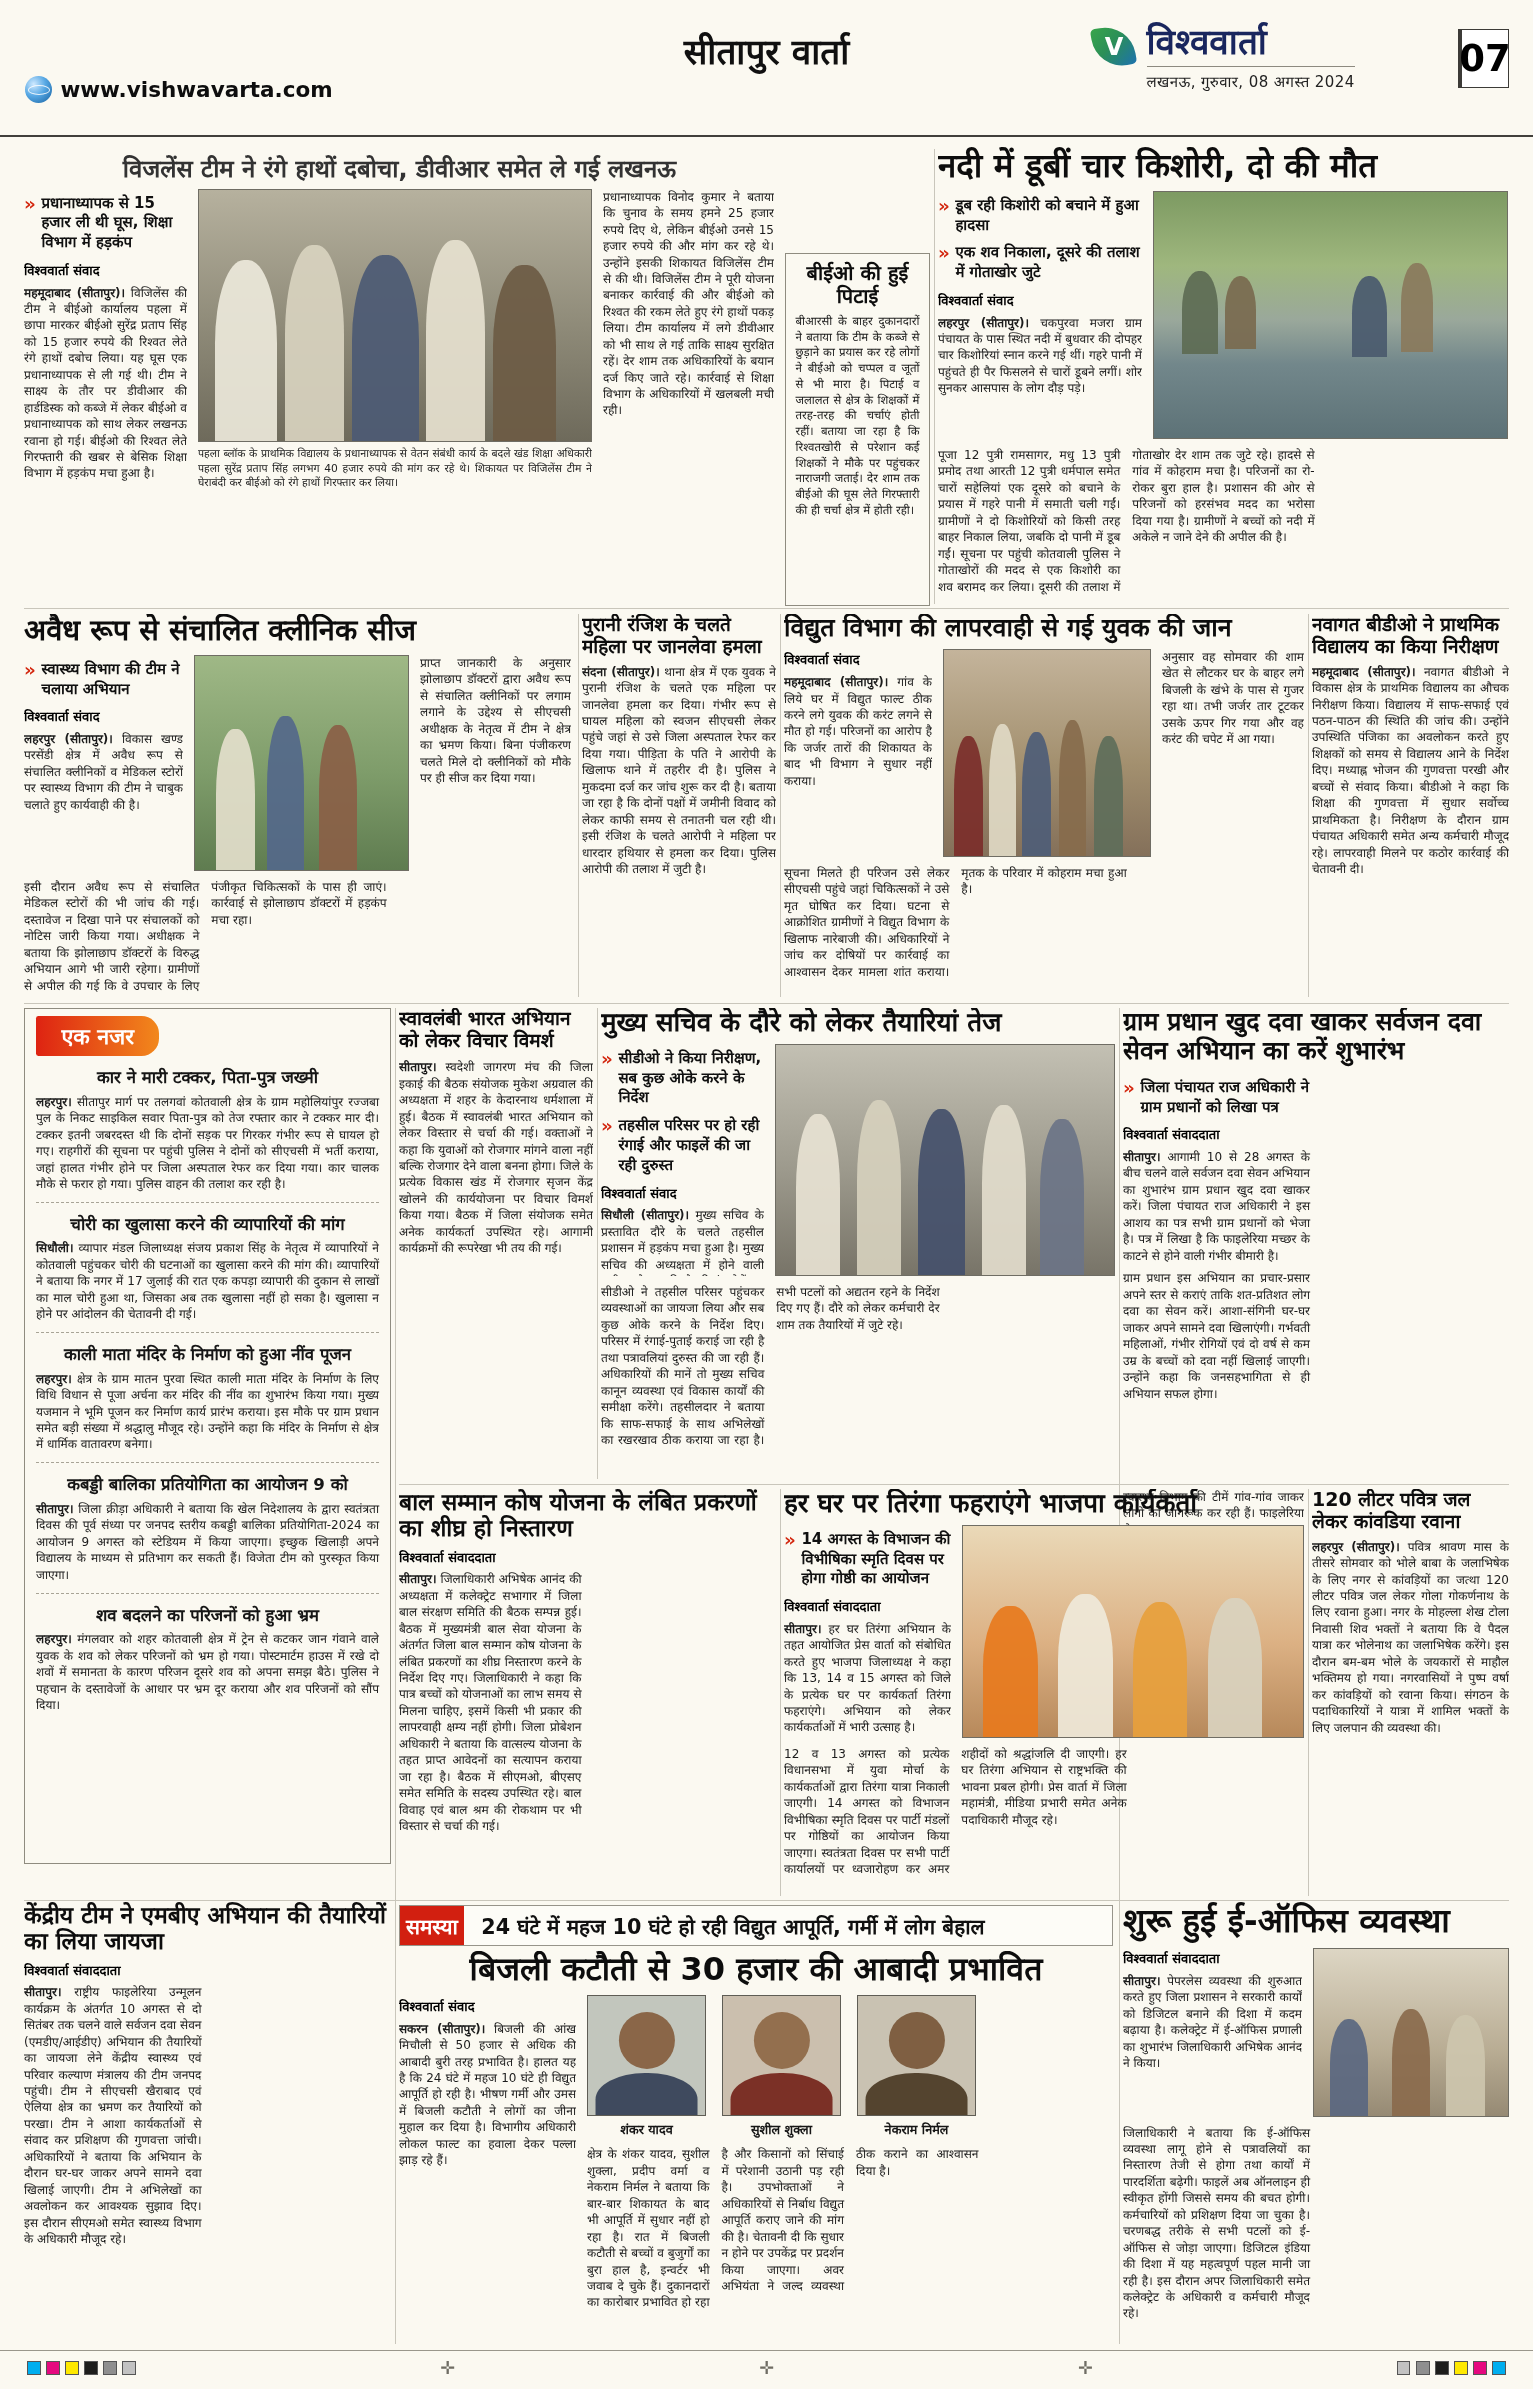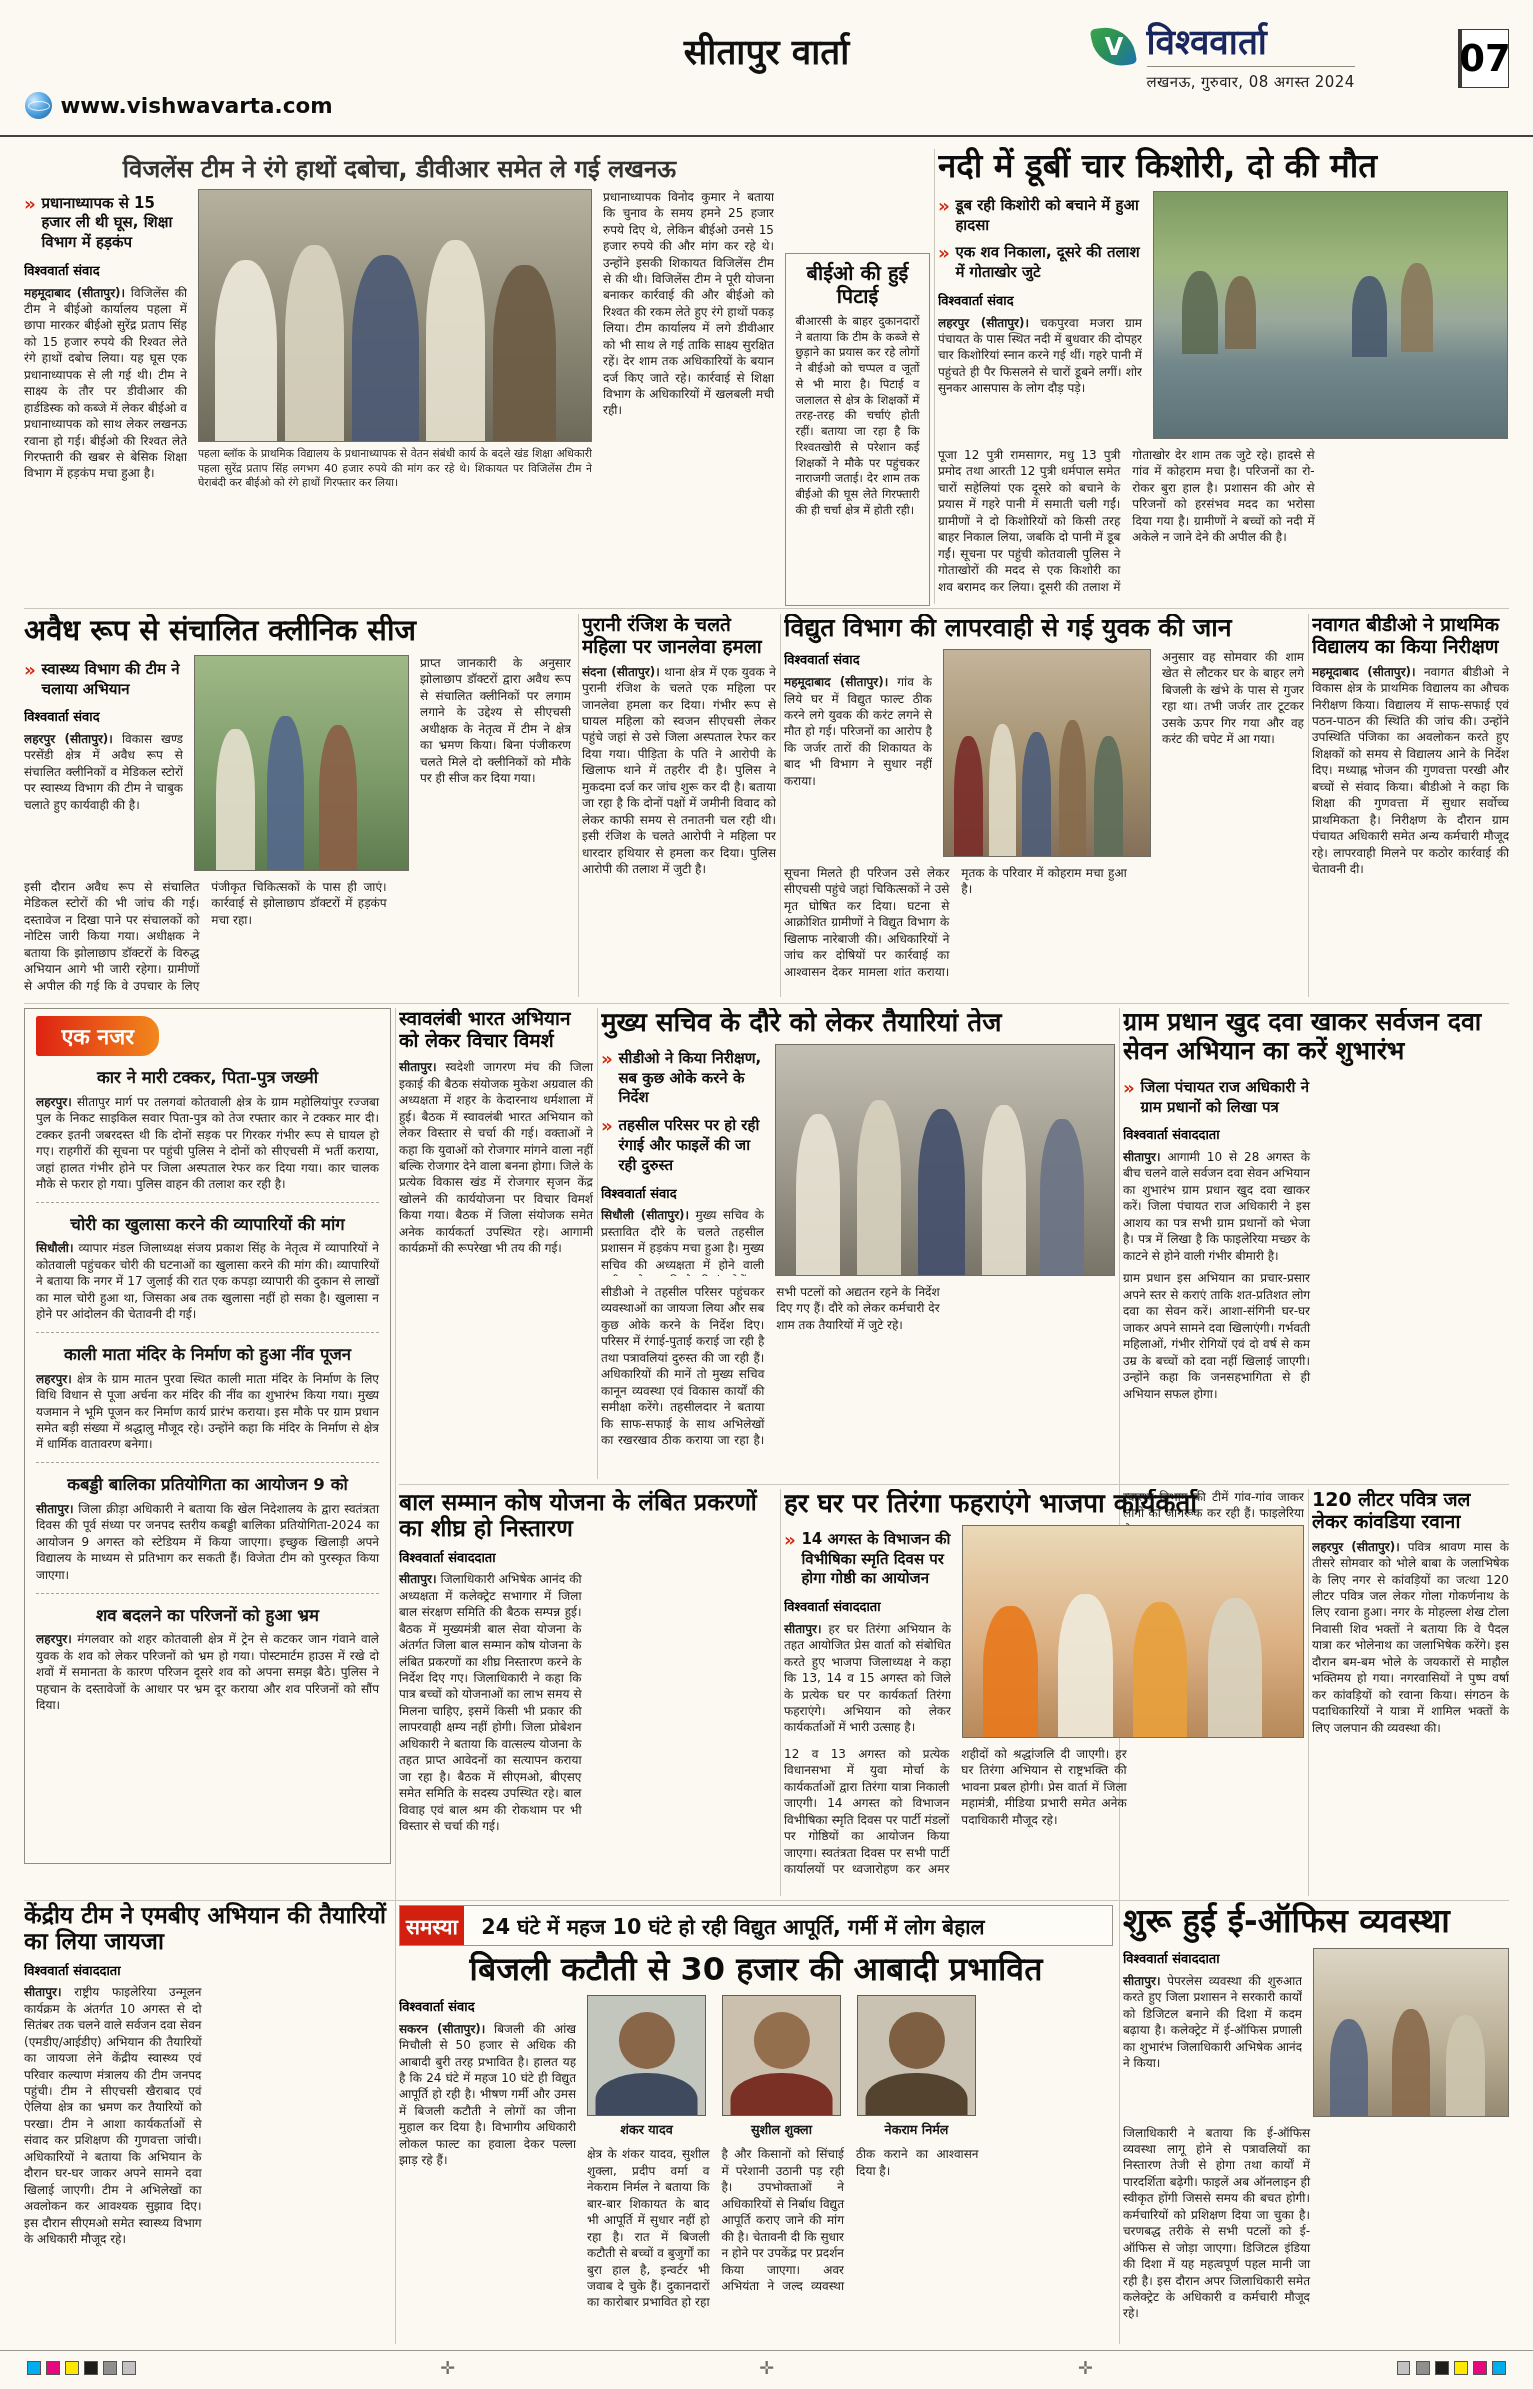--- a/index.html
+++ b/index.html
@@ -1,21 +1,21 @@
 <!DOCTYPE html>
 <html lang="hi" style="font-size:12.7px"><head>
 <meta charset="utf-8">
 <style>
 *{margin:0;padding:0;box-sizing:border-box}
 body{background:#d9d7cf;font-family:"DejaVu Sans","Liberation Sans",sans-serif}
 .page{position:relative;width:1533px;height:2389px;margin:0 auto;background:#fbf9f1;color:#161616;overflow:hidden}
 
 .masthead{position:absolute;left:0;top:0;width:1533px;height:137px;border-bottom:2.4px double #41403c}
 .section-title{position:absolute;left:0;top:27px;width:100%;text-align:center;font-size:35px;font-weight:bold;color:#101010}
-.site{position:absolute;left:25.4px;top:92px;display:flex;align-items:center;gap:8px}
+.site{position:absolute;left:25.4px;top:76px;display:flex;align-items:center;gap:8px}
 .globe{width:27px;height:27px;border-radius:50%;background:radial-gradient(circle at 32% 30%,#cfe9ff,#57a8e4 45%,#135e9e);position:relative;flex:none}
 .globe::after{content:"";position:absolute;left:2.4px;top:8.7px;width:20.7px;height:8px;border:1.6px solid rgba(255,255,255,.85);border-radius:50%}
 .site-url{font-size:21.5px;font-weight:bold;color:#0e0e0e}
 .brand{position:absolute;left:1091px;top:24px;display:flex;gap:9.5px;align-items:flex-start}
 .logo-mark{position:relative;width:46px;height:46px;flex:none}
 .leaf{position:absolute;inset:2.4px;background:linear-gradient(140deg,#39a54b 0%,#2b8f57 45%,#1d72ae 100%);border-radius:4.8px 75% 4.8px 75%;transform:rotate(-10deg)}
 .logo-v{position:absolute;inset:0;display:flex;align-items:center;justify-content:center;color:#fff;font-size:24px;font-weight:bold}
 .paper-name{font-size:35px;font-weight:bold;color:#19265e;line-height:1.05}
 .edition{margin-top:4.8px;border-top:1.6px solid #8d8a80;padding-top:4px;font-size:15px;color:#222;letter-spacing:0.4px}
 .pageno{position:absolute;left:1458px;top:29px;width:51px;height:59px;border:1.6px solid #3c3b37;border-left:4px solid #3c3b37;display:flex;align-items:center;justify-content:center;font-size:37px;font-weight:bold;color:#000000;background:#fff}

